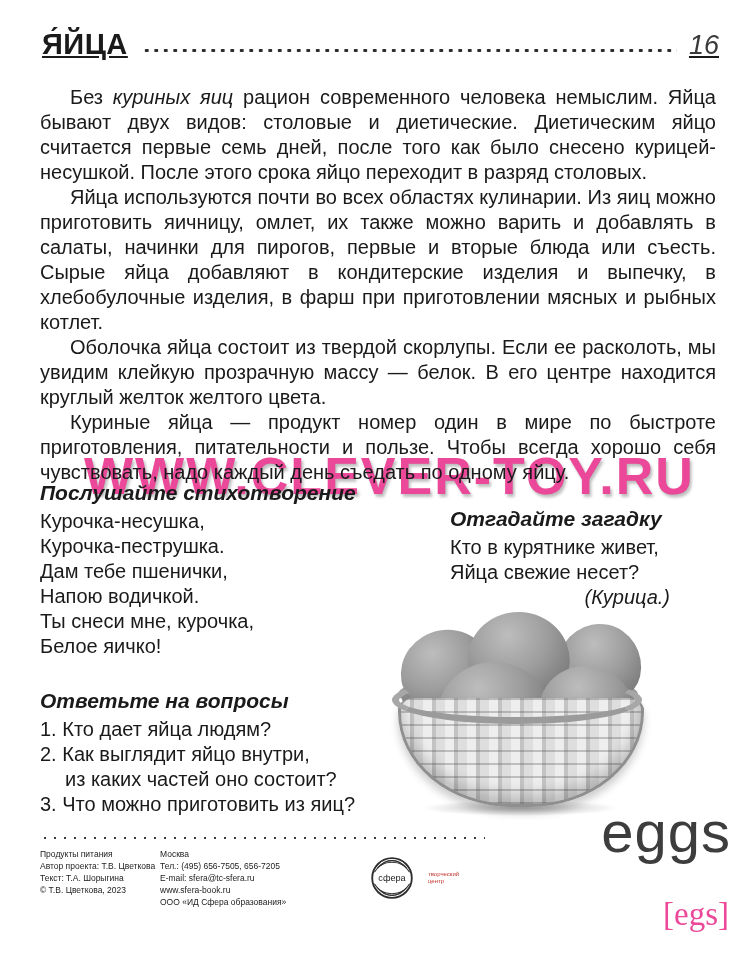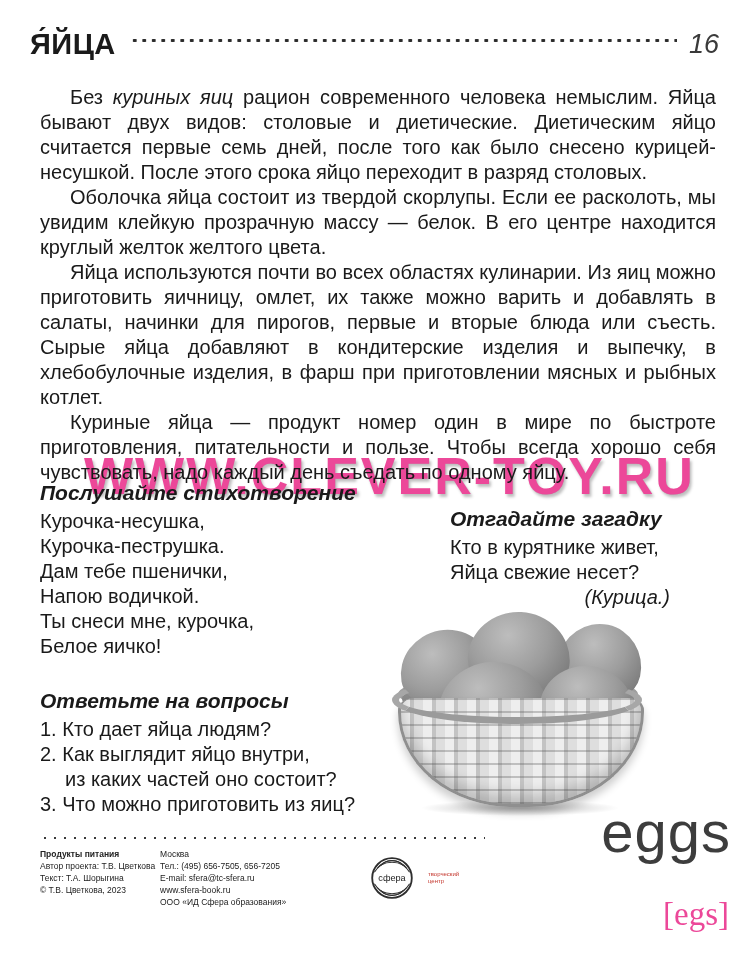--- a/index.html
+++ b/index.html
@@ -2,21 +2,21 @@
 <html><head>
 <meta charset="utf-8">
 <style>
   html,body { margin:0; padding:0; background:#ffffff; }
   .page {
     position:relative; width:755px; height:960px; background:#fff; overflow:hidden;
     font-family:"Liberation Sans", sans-serif; color:#1a1a1a;
   }
 
   
-  .header { position:absolute; top:28px; left:30px; right:36px; display:flex; align-items:center; z-index:2; }
+  .header { position:absolute; top:28px; left:42px; right:36px; display:flex; align-items:flex-end; z-index:2;text-decoration:underline; }
   .title { font-size:29px; font-weight:bold; letter-spacing:0.5px; line-height:32px; }
   .leader-dots {
     flex:1; height:5px; margin:0 12px 7px 14px;
     background-image:radial-gradient(circle, #2b2b2b 1.7px, transparent 2px);
     background-size:9.5px 5px; background-repeat:repeat-x; background-position:left center;
   }
   .page-number { font-style:italic; font-size:27px; color:#3a3a3a; line-height:30px; }
 
   
   .body-text { position:absolute; top:85px; left:40px; width:676px; font-size:20px; line-height:25px; text-align:justify; z-index:2; }
@@ -77,41 +77,41 @@
   .vocab-tr { position:absolute; top:896px; right:26px; z-index:3;
     font-family:"Liberation Serif", serif; font-size:33px; color:#ec4899; }
 
   
   .footer { position:absolute; left:40px; top:836px; width:460px; z-index:2; }
   .footer-dots { height:4px; width:445px; margin-bottom:8px;
     background-image:radial-gradient(circle, #3a3a3a 1.2px, transparent 1.5px);
     background-size:10px 4px; background-repeat:repeat-x; background-position:left center; }
   .footer-cols { position:relative; display:flex; }
   .f-line { font-size:8.5px; line-height:12px; color:#222; white-space:nowrap; }
-  .f-line.b { font-weight:bold; }
+  .f-line.b { font-weight:normal; }
   .f-col1 { width:120px; }
   .f-col2 { width:180px; }
   .f-logo { position:absolute; left:330px; top:8px; display:flex; align-items:center; gap:14px; }
   .logo-caption { width:44px; font-size:6px; line-height:7px; color:#c4372e; }
 </style>
 </head>
 <body>
 
 <div class="page">
 
   <div class="header">
     <div class="title">Я́ЙЦА</div>
     <div class="leader-dots"></div>
     <div class="page-number">16</div>
   </div>
 
   <div class="body-text">
     <p><span>Без </span><span class="em">куриных яиц</span><span> рацион современного человека немыслим. Яйца бывают двух видов: столовые и диетические. Диетическим яйцо считается первые семь дней, после того как было снесено курицей-несушкой. После этого срока яйцо переходит в разряд столовых.</span></p>
+    <p>Яйца используются почти во всех областях кулинарии. Из яиц можно приготовить яичницу, омлет, их также можно варить и добавлять в салаты, начинки для пирогов, первые и вторые блюда или съесть. Сырые яйца добавляют в кондитерские изделия и выпечку, в хлебобулочные изделия, в фарш при приготовлении мясных и рыбных котлет.</p>
     <p>Оболочка яйца состоит из твердой скорлупы. Если ее расколоть, мы увидим клейкую прозрачную массу — белок. В его центре находится круглый желток желтого цвета.</p>
-    <p>Яйца используются почти во всех областях кулинарии. Из яиц можно приготовить яичницу, омлет, их также можно варить и добавлять в салаты, начинки для пирогов, первые и вторые блюда или съесть. Сырые яйца добавляют в кондитерские изделия и выпечку, в хлебобулочные изделия, в фарш при приготовлении мясных и рыбных котлет.</p>
     <p>Куриные яйца — продукт номер один в мире по быстроте приготовления, питательности и пользе. Чтобы всегда хорошо себя чувствовать, надо каждый день съедать по одному яйцу.</p>
   </div>
 
   <div class="watermark">WWW.CLEVER-TOY.RU</div>
 
   <div class="poem">
     <div class="section-heading">Послушайте стихотворение</div>
     <div class="line">Курочка-несушка,</div>
     <div class="line">Курочка-пеструшка.</div>
     <div class="line">Дам тебе пшенички,</div>

